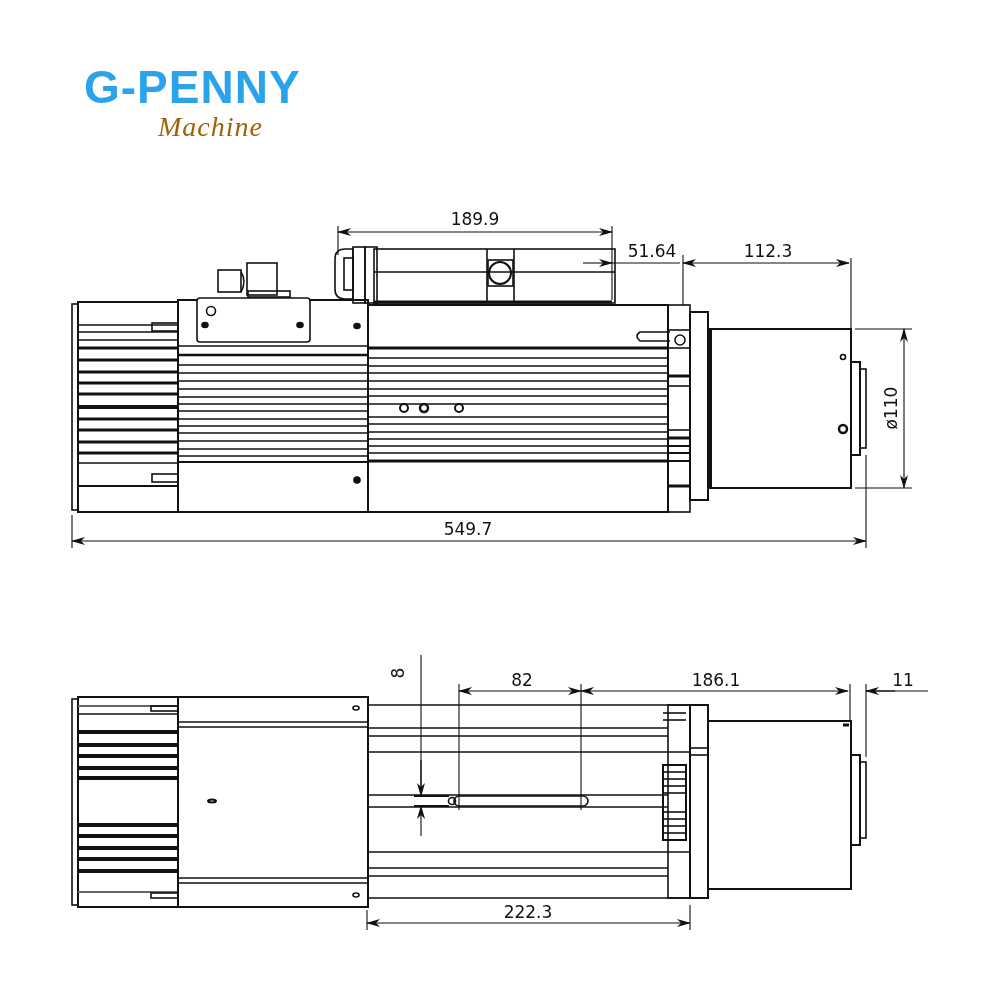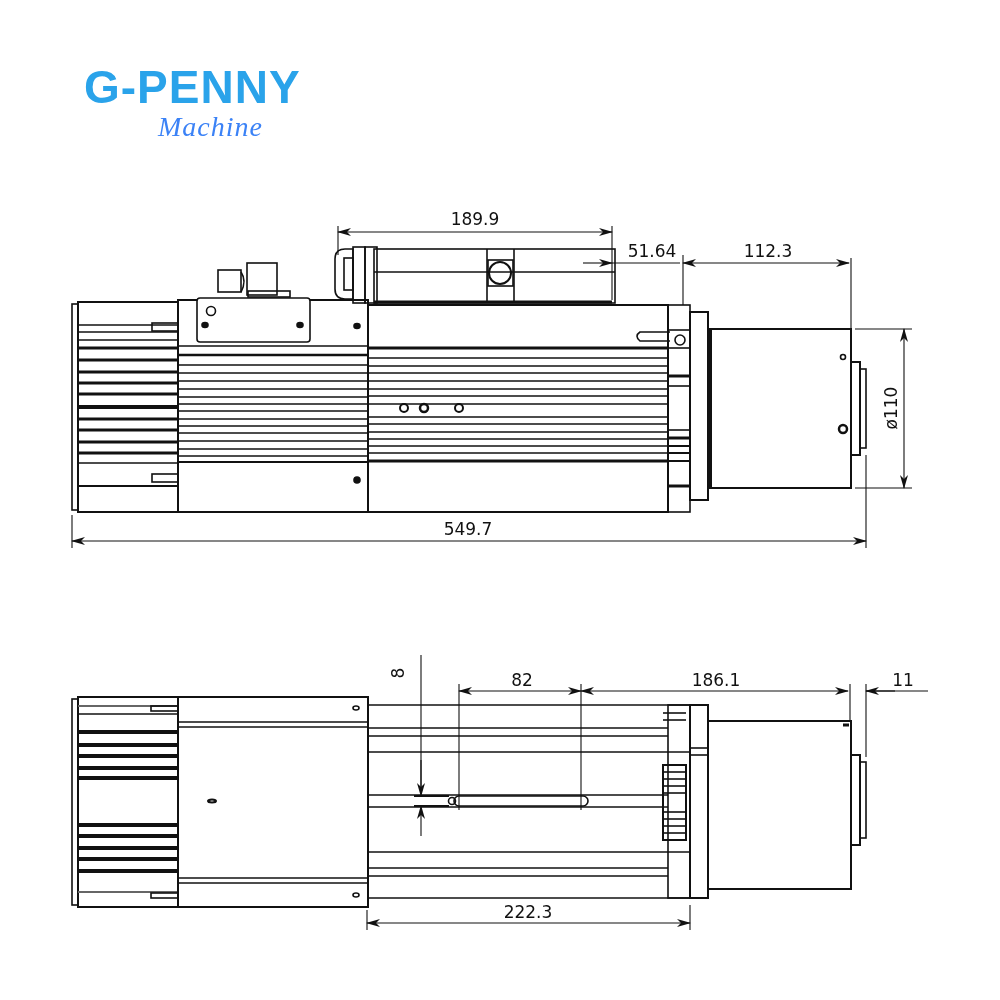--- a/index.html
+++ b/index.html
@@ -8,21 +8,21 @@
   .logo-title{font-family:"Liberation Sans",sans-serif;font-weight:bold;font-size:46px;line-height:50px;letter-spacing:1px;}
   .logo-sub{font-family:"Liberation Serif",serif;font-style:italic;font-size:28px;line-height:30px;position:absolute;left:74px;top:50px;letter-spacing:1px;}
   svg.drawing{position:absolute;left:0;top:0;}
   .dim{font-family:"DejaVu Sans",sans-serif;font-size:17px;fill:#111;}
 </style>
 </head>
 <body>
 
 <div class="logo">
   <div class="logo-title" style="color:#2aa3ea;">G-PENNY</div>
-  <div class="logo-sub" style="color:#3b82f6;">Machine</div>
+  <div class="logo-sub" style="color:#a16207;">Machine</div>
 </div>
 
 <svg class="drawing" width="1000" height="1000" viewBox="0 0 1000 1000">
   <defs>
     <marker id="arr" markerWidth="14" markerHeight="8" refX="13" refY="4" orient="auto-start-reverse" markerUnits="userSpaceOnUse">
       <path d="M0,0 L14,4 L0,8 L4,4 Z" fill="#111"></path>
     </marker>
   </defs>
 
   <g stroke="#111" fill="none" stroke-width="1.6">

